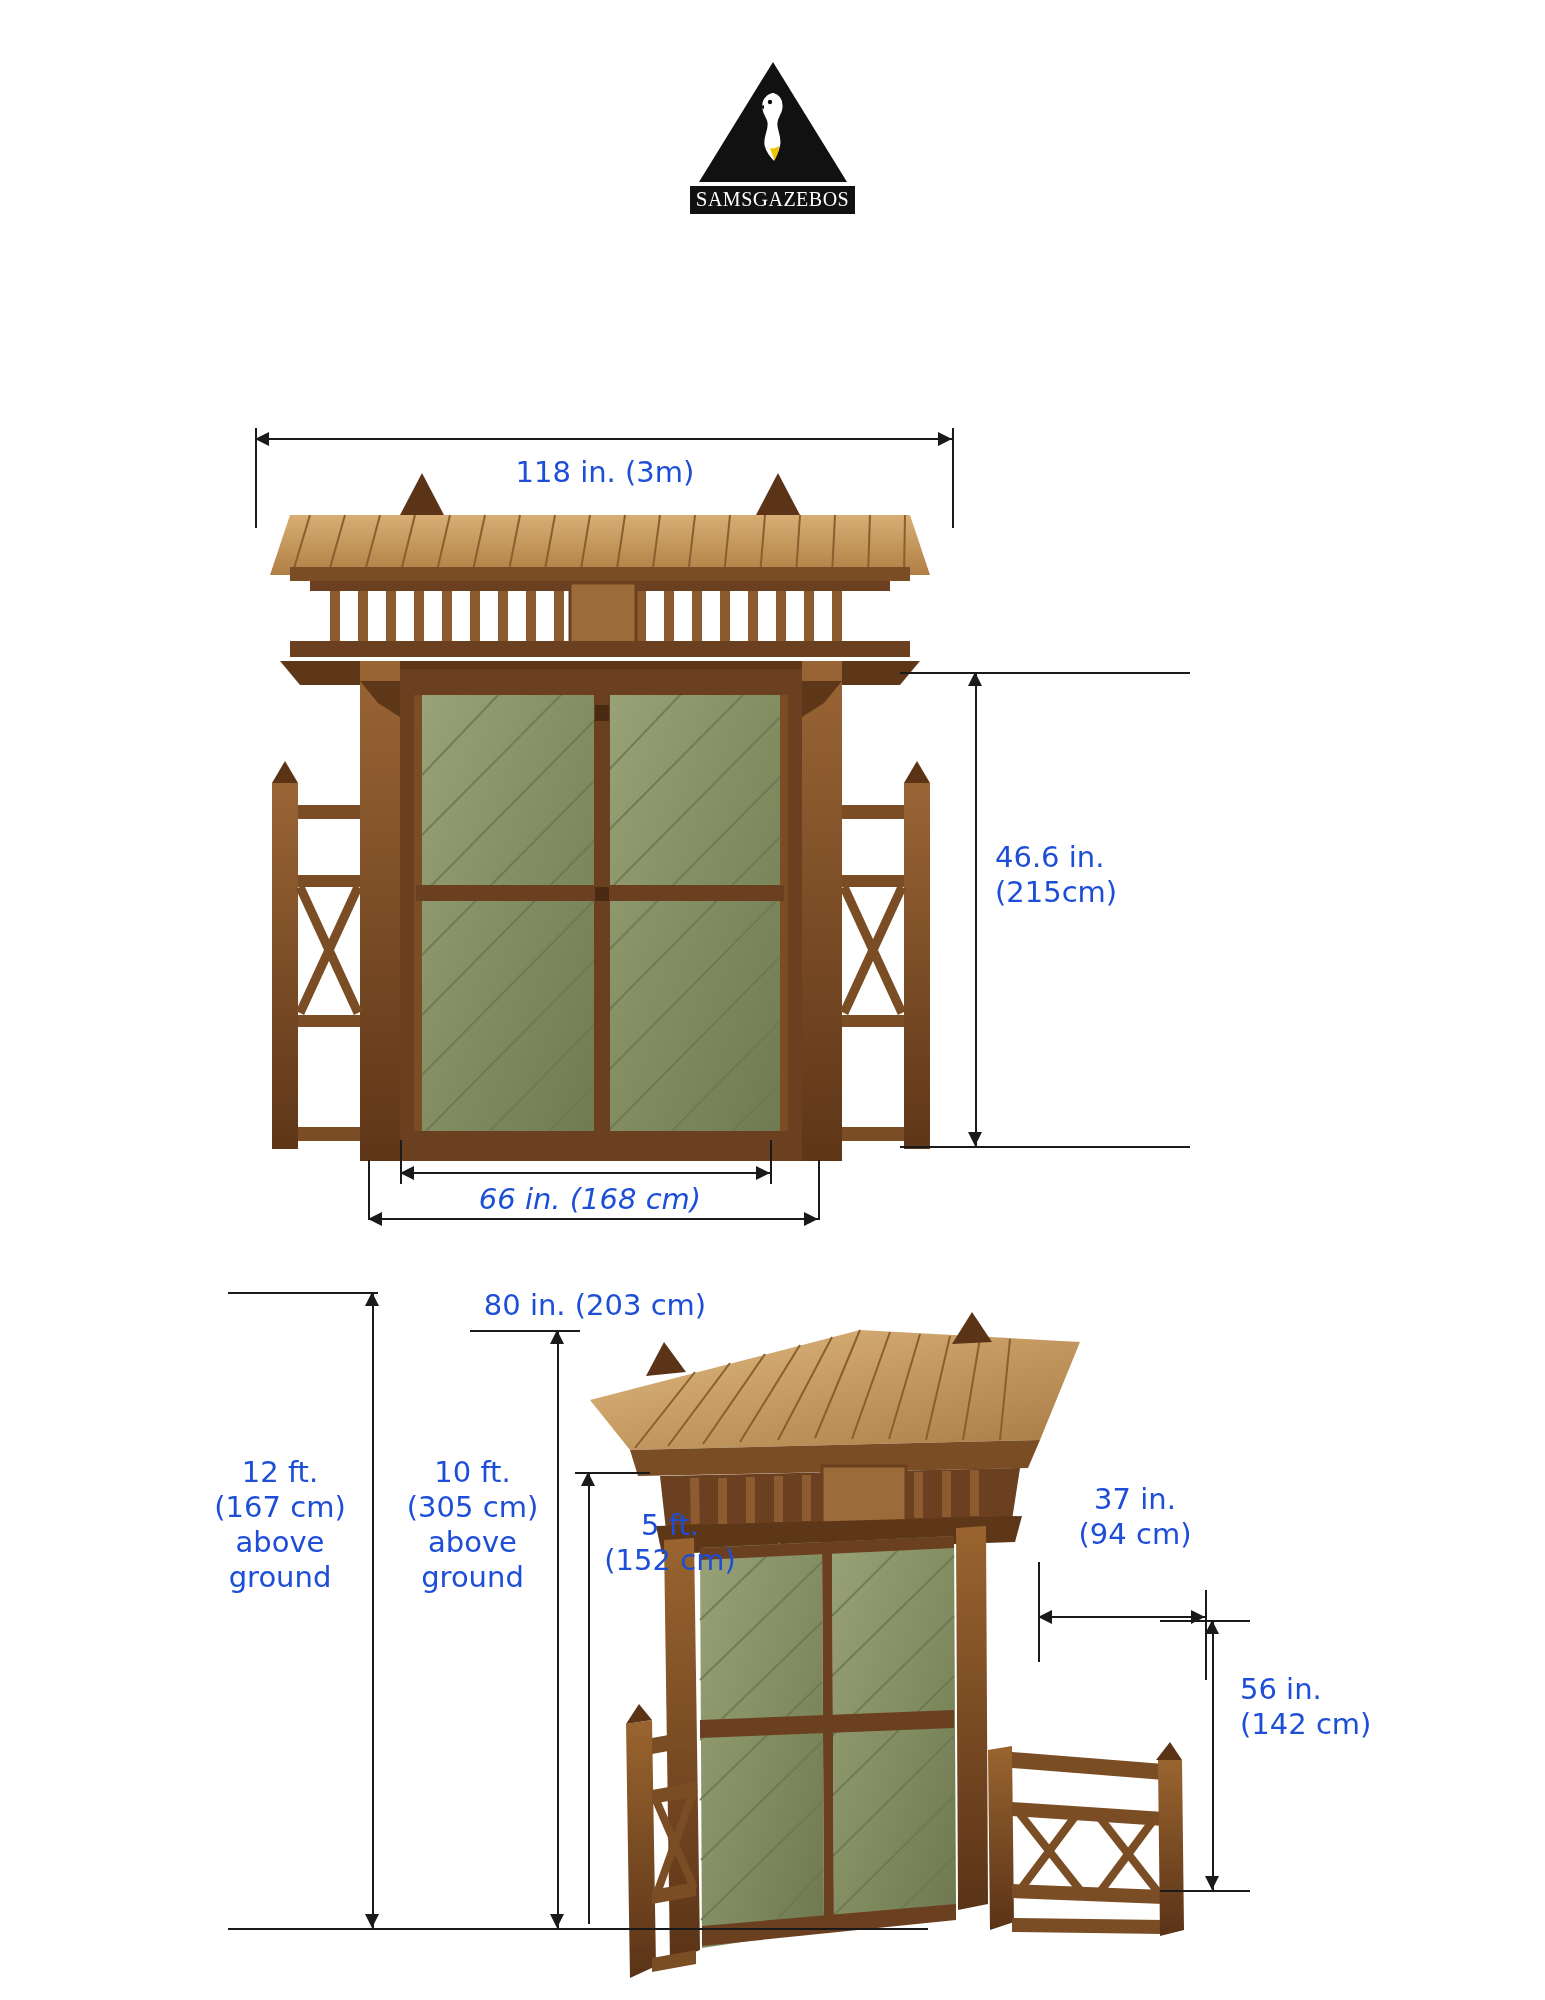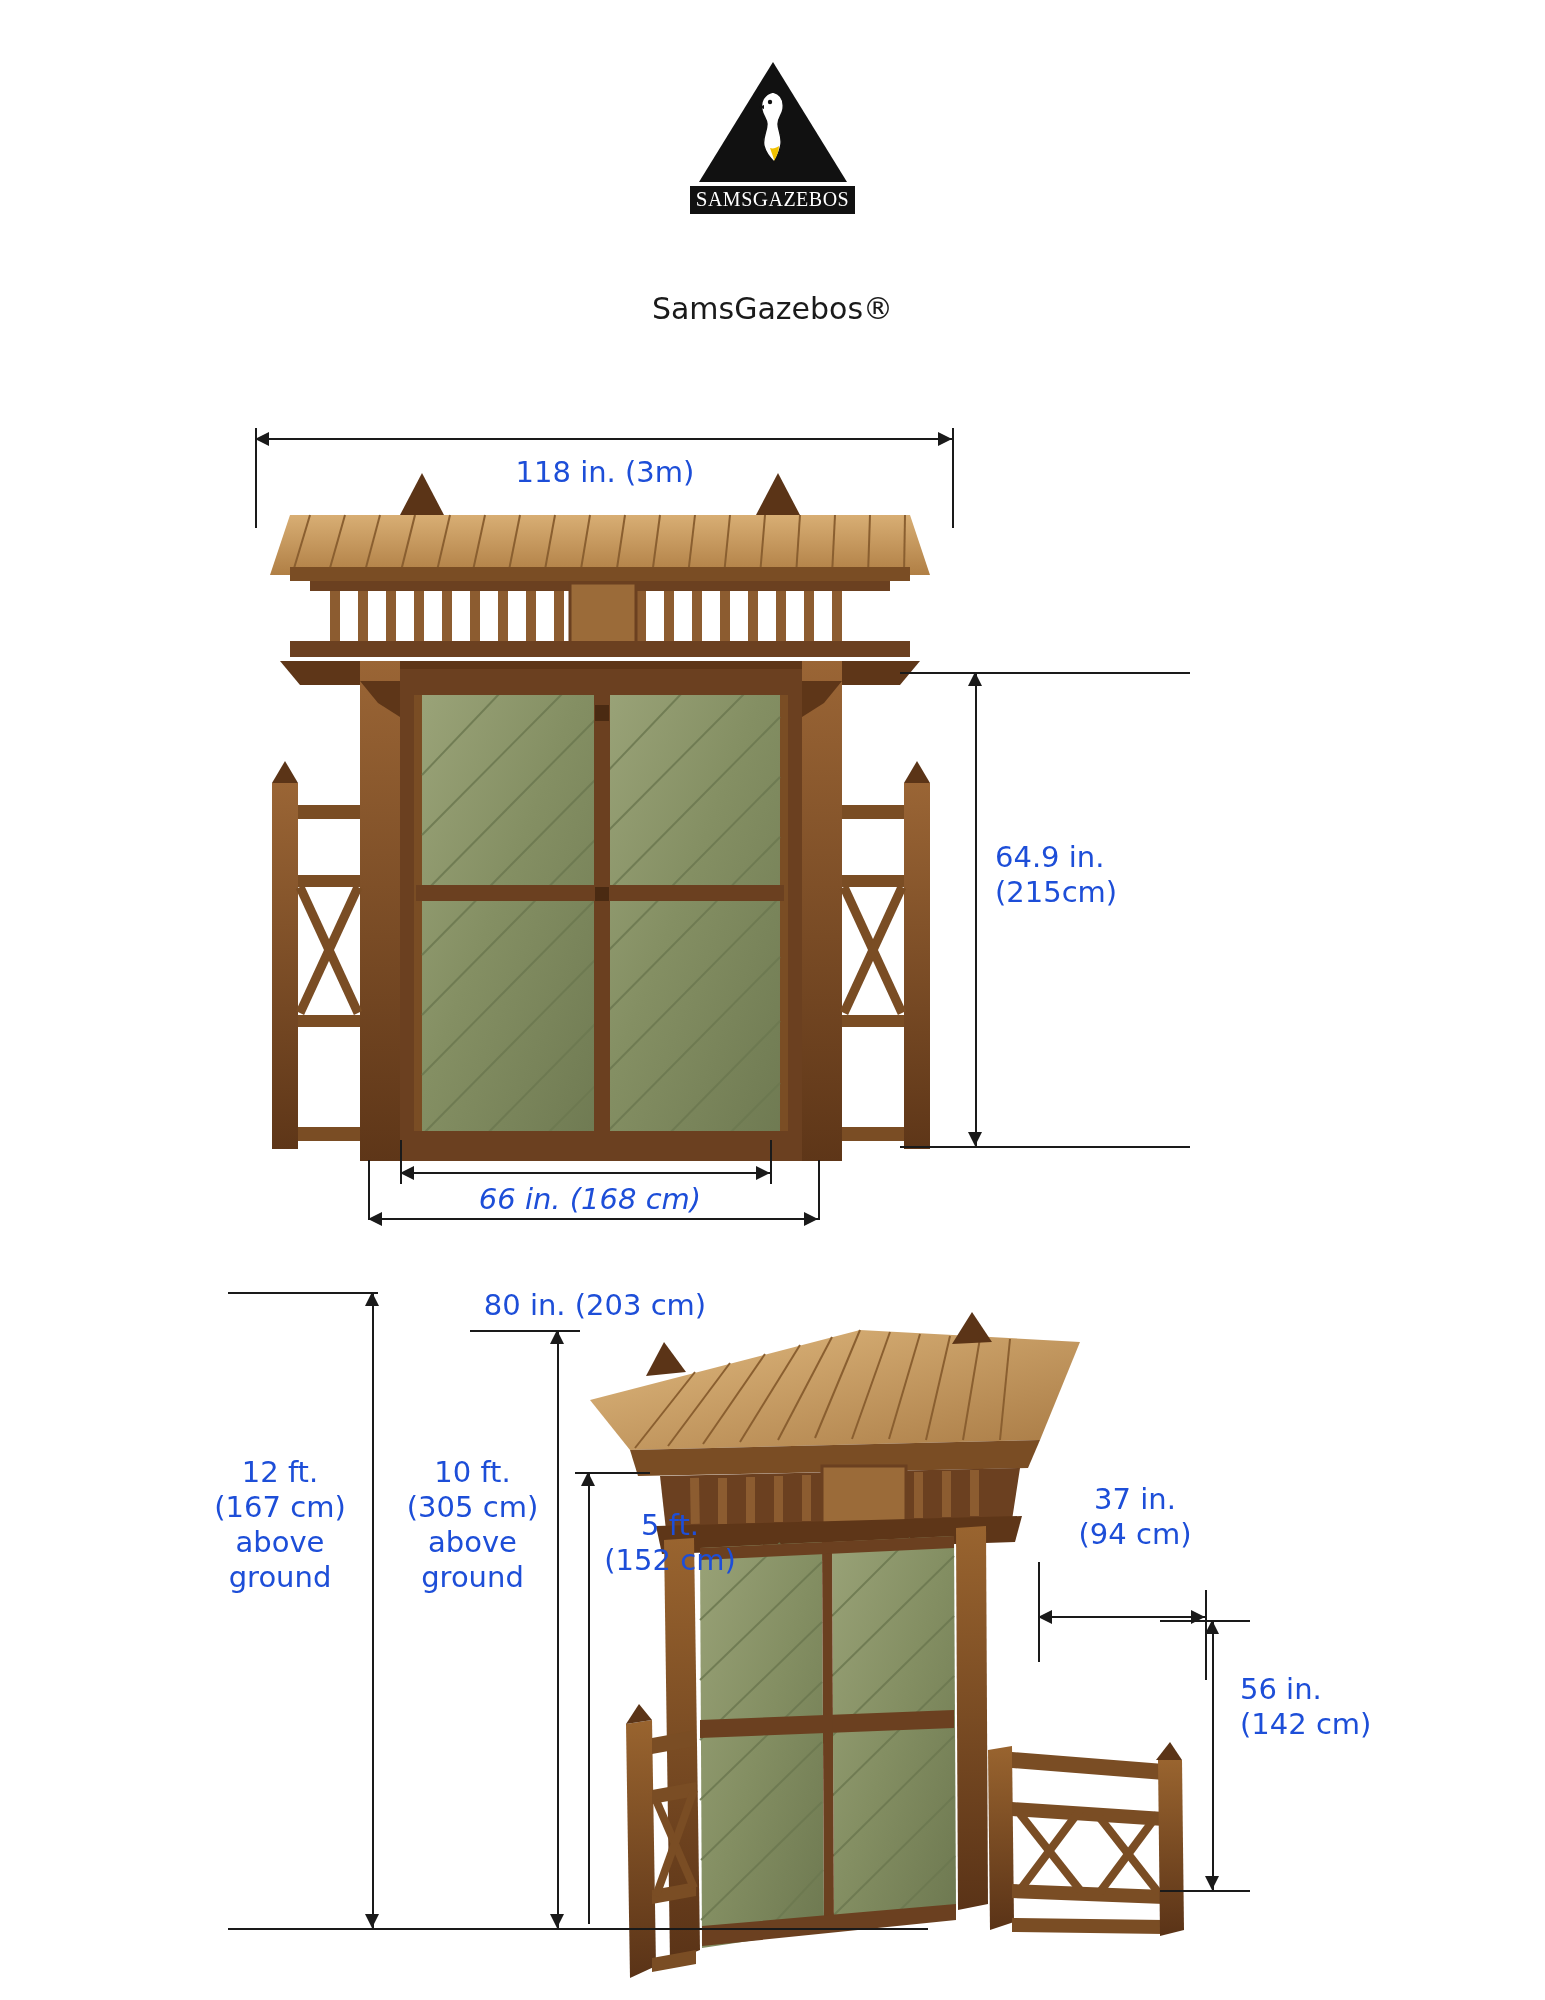--- a/index.html
+++ b/index.html
@@ -135,21 +135,20 @@
       <circle cx="20" cy="14" r="2.2" fill="#111111"></circle>
       <path d="M14 17 L9 19 L14 21 Z" fill="#111111"></path>
     </svg>
   </div>
   <div class="logo-wordmark">
     S<span class="small-caps">AMS</span>G<span class="small-caps">AZEBOS</span>
   </div>
 </div>
 
 <div class="title-block">
-  <div>SamsGazebos®</div>
 </div>
 
 <svg class="gate-figure" style="left:250px; top:455px; width:700px; height:720px;" viewBox="0 0 700 720">
   <defs>
     <linearGradient id="doorG" x1="0" y1="0" x2="1" y2="1">
       <stop offset="0%" stop-color="#9aa378"></stop>
       <stop offset="45%" stop-color="#848f63"></stop>
       <stop offset="100%" stop-color="#6f7a52"></stop>
     </linearGradient>
     <linearGradient id="woodG" x1="0" y1="0" x2="0" y2="1">
@@ -289,21 +288,21 @@
 <div class="line-h" style="left:255px; top:438px; width:697px;"></div>
 <div class="arrow left" style="left:255px; top:432px;"></div>
 <div class="arrow right" style="left:938px; top:432px;"></div>
 <div class="dim-label" style="left:455px; top:455px; width:300px;">118 in. (3m)</div>
 
 <div class="line-h" style="left:900px; top:672px; width:290px;"></div>
 <div class="line-h" style="left:900px; top:1146px; width:290px;"></div>
 <div class="line-v" style="left:975px; top:672px; height:474px;"></div>
 <div class="arrow up" style="left:968px; top:672px;"></div>
 <div class="arrow down" style="left:968px; top:1132px;"></div>
-<div class="dim-label" style="left:995px; top:840px; width:210px; text-align:left;">64.9 in.
+<div class="dim-label" style="left:995px; top:840px; width:210px; text-align:left;">46.6 in.
 (215cm)</div>
 
 <div class="line-v" style="left:400px; top:1140px; height:44px;"></div>
 <div class="line-v" style="left:770px; top:1140px; height:44px;"></div>
 <div class="line-h" style="left:400px; top:1172px; width:370px;"></div>
 <div class="arrow left" style="left:400px; top:1166px;"></div>
 <div class="arrow right" style="left:756px; top:1166px;"></div>
 <div class="dim-label" style="left:420px; top:1182px; width:340px;font-style:italic;">66  in.  (168  cm)</div>
 
 <div class="line-v" style="left:368px; top:1160px; height:60px;"></div>

